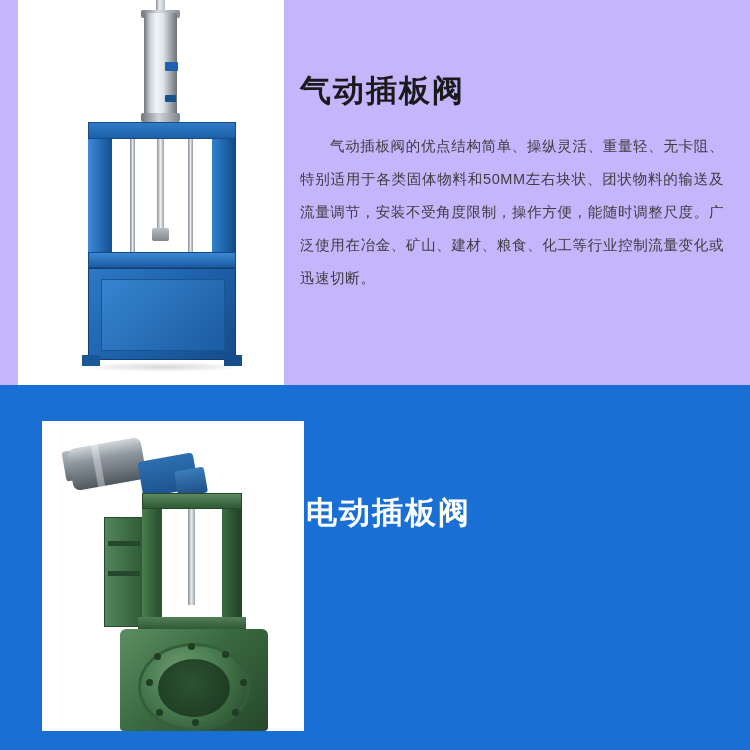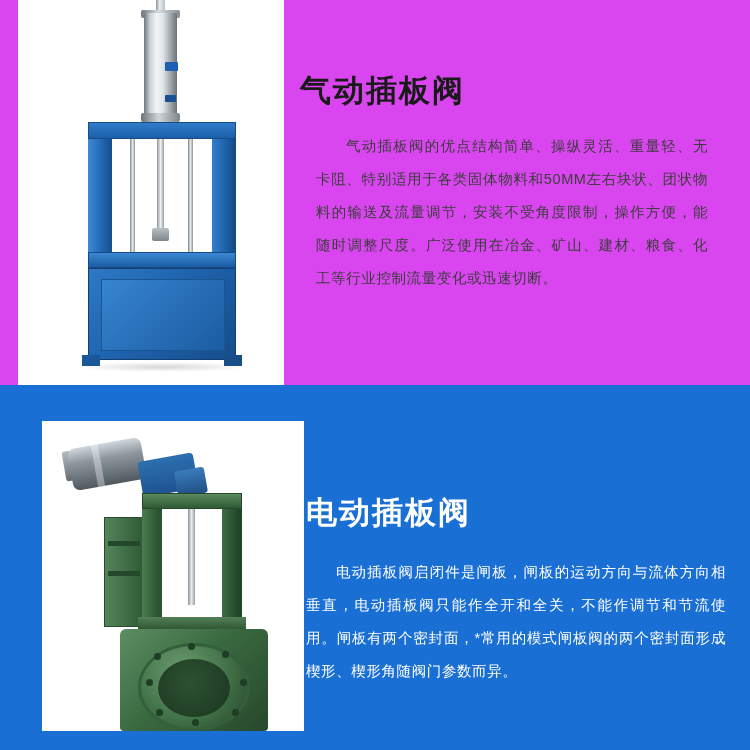--- a/index.html
+++ b/index.html
@@ -20,21 +20,21 @@
     background: #ffffff;
   }
 
   
   .section-white {
     position: absolute;
     left: 0;
     top: 0;
     width: 750px;
     height: 385px;
-    background: #d946ef;
+    background: #c4b5fd;
     box-sizing: border-box;
     padding-left: 23px;
   }
   .section-blue {
     position: absolute;
     left: 0;
     top: 385px;
     width: 750px;
     height: 365px;
     background: #1a6fd4;
@@ -89,21 +89,21 @@
     letter-spacing: 2px;
     line-height: 38px;
     margin: 0 0 24px 0;
   }
   .body-1 {
     font-size: 14.5px;
     color: #3d3d3d;
     line-height: 33px;
     text-indent: 30px;
     letter-spacing: 0.6px;
-    margin: 16px;
+    margin: 0;
     text-align: justify;
   }
   .body-2 {
     font-size: 14.5px;
     color: #ffffff;
     line-height: 33px;
     text-indent: 30px;
     letter-spacing: 0.6px;
     margin: 0;
     text-align: justify;
@@ -537,16 +537,15 @@
       <div class="v2-bolt" style="left:180px;top:230px;"></div>
       <div class="v2-bolt" style="left:198px;top:258px;"></div>
       <div class="v2-bolt" style="left:190px;top:288px;"></div>
       <div class="v2-bolt" style="left:150px;top:298px;"></div>
       <div class="v2-bolt" style="left:114px;top:288px;"></div>
     </div>
   </div>
 
   <div class="text-block-2">
     <h2 class="title-2">电动插板阀</h2>
-    <p class="body-2">电动插板阀启闭件是闸板，闸板的运动方向与流体方向相垂直，电动插板阀只能作全开和全关，不能作调节和节流使用。闸板有两个密封面，*常用的模式闸板阀的两个密封面形成楔形、楔形角随阀门参数而异。</p>
   </div>
 
 </div>
 
 </body></html>

